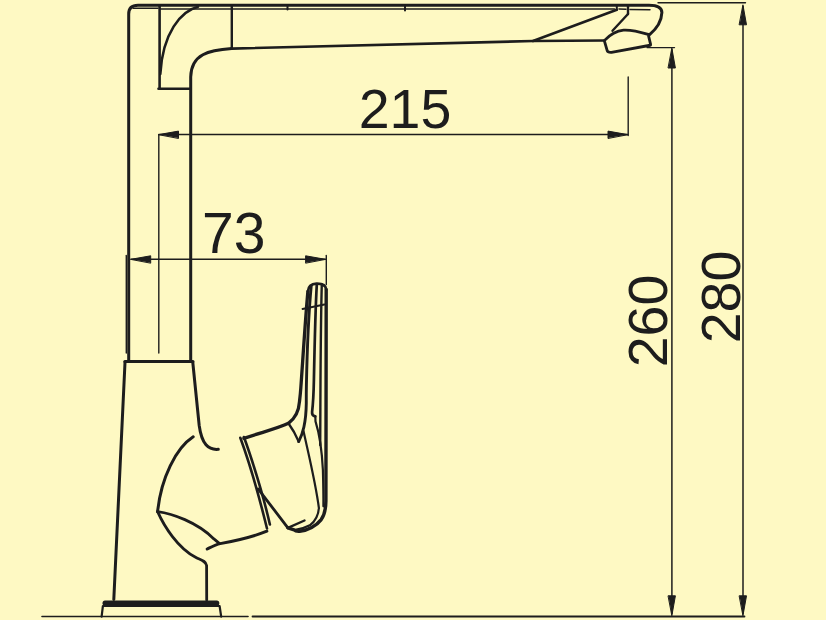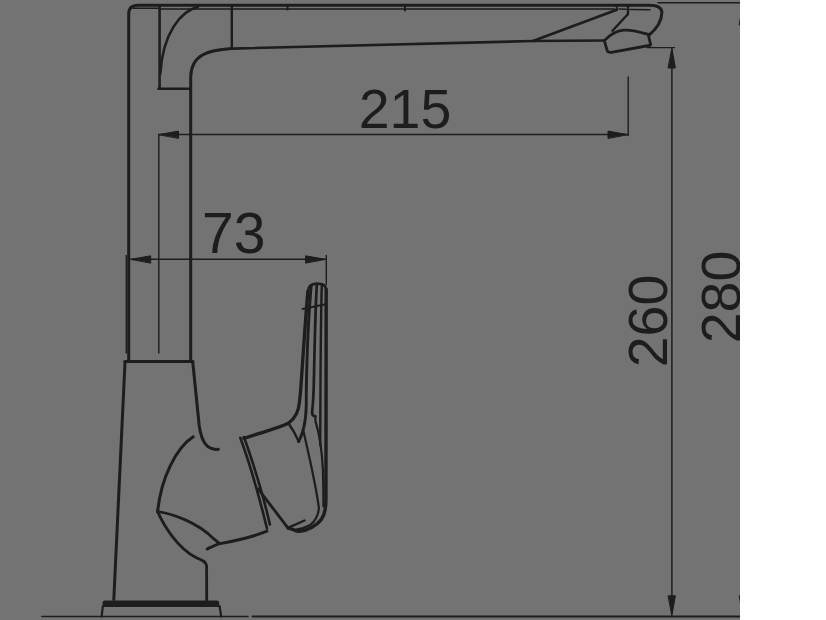--- a/index.html
+++ b/index.html
@@ -1,16 +1,16 @@
 <!DOCTYPE html>
 <html><head>
 <meta charset="utf-8">
 <style>
   html,body{margin:0;padding:0;background:#ffffff;}
-  .wrap{width:740px;height:620px;position:relative;background:#737373;overflow:hidden;}
+  .wrap{width:826px;height:620px;position:relative;background:#fef9c3;overflow:hidden;}
   svg{display:block;}
   text{font-family:"Liberation Sans", sans-serif; fill:#1d1d1d;}
 </style>
 </head>
 <body>
 
 <div class="wrap">
 <svg width="826" height="620" viewBox="0 0 826 620" fill="none" stroke="#1d1d1d" stroke-width="2.6" stroke-linecap="round" stroke-linejoin="round">
 
   <path d="M 128.7,361 L 128.7,14 Q 128.7,5.2 138,5.2 L 649,5.2 Q 661.8,5.2 661.9,12.5 C 661.6,19.5 657.5,28 649.6,34.6" stroke-width="3"></path>

